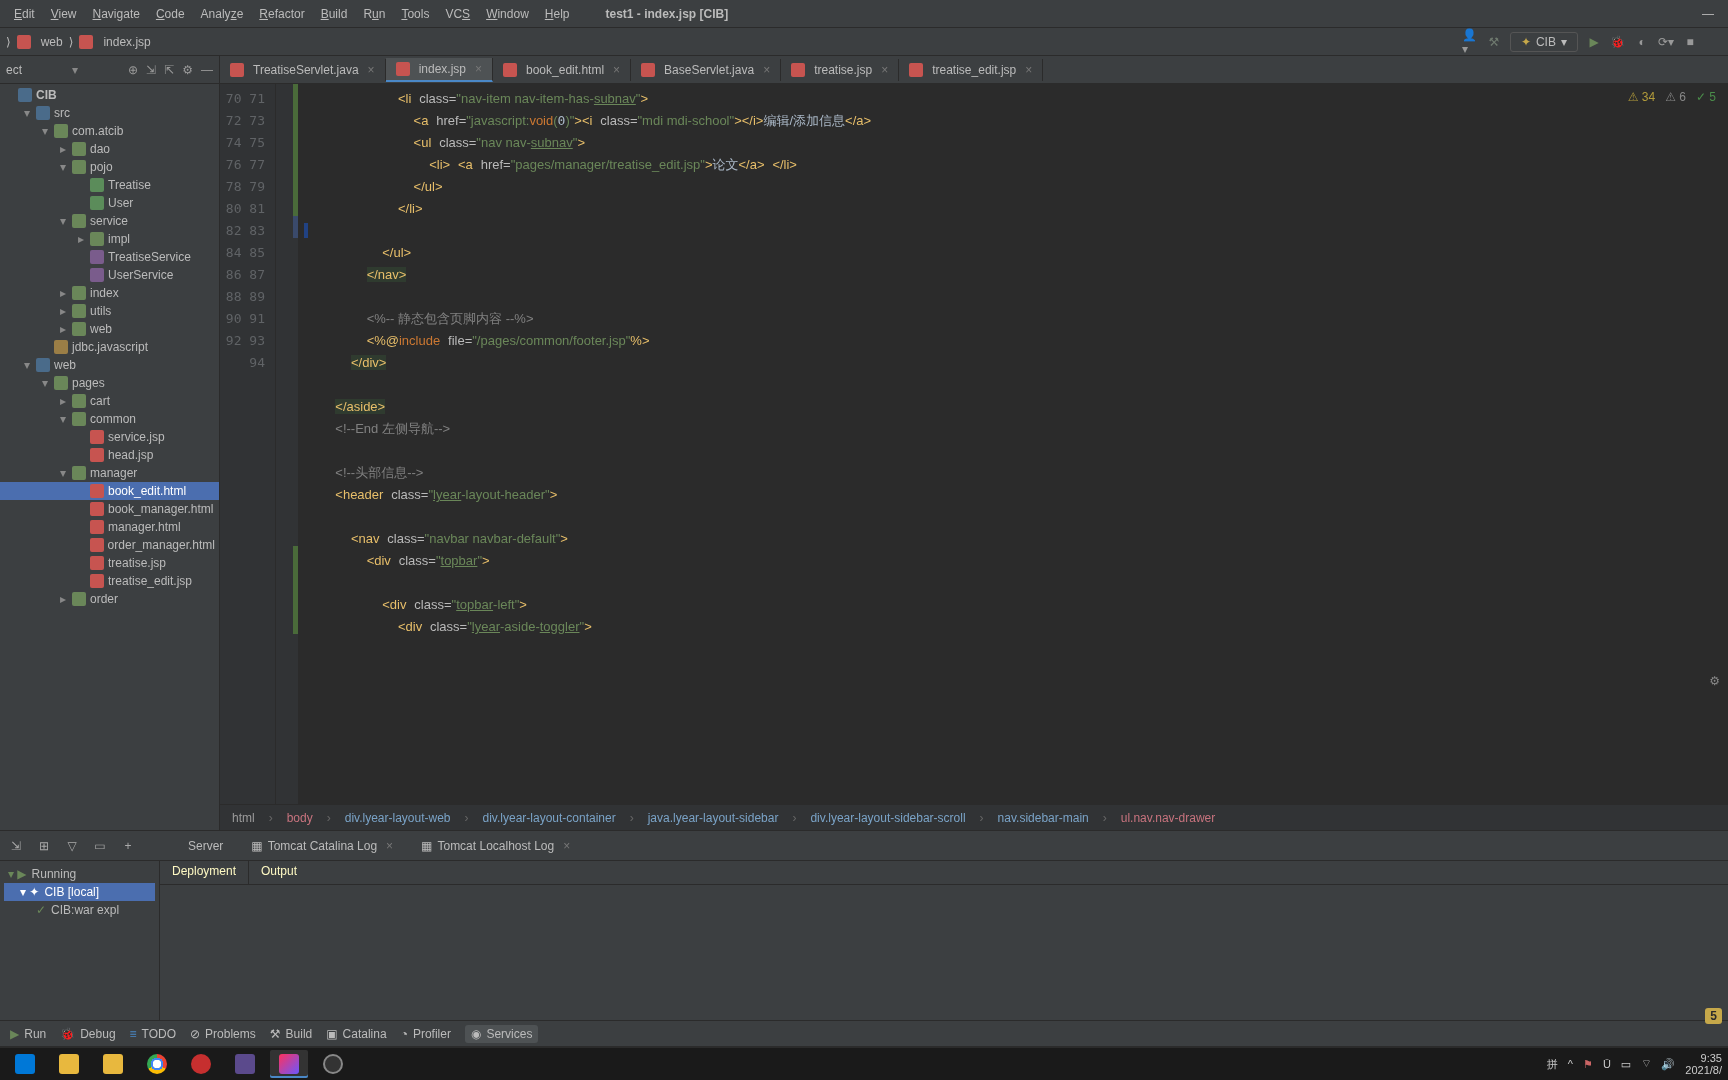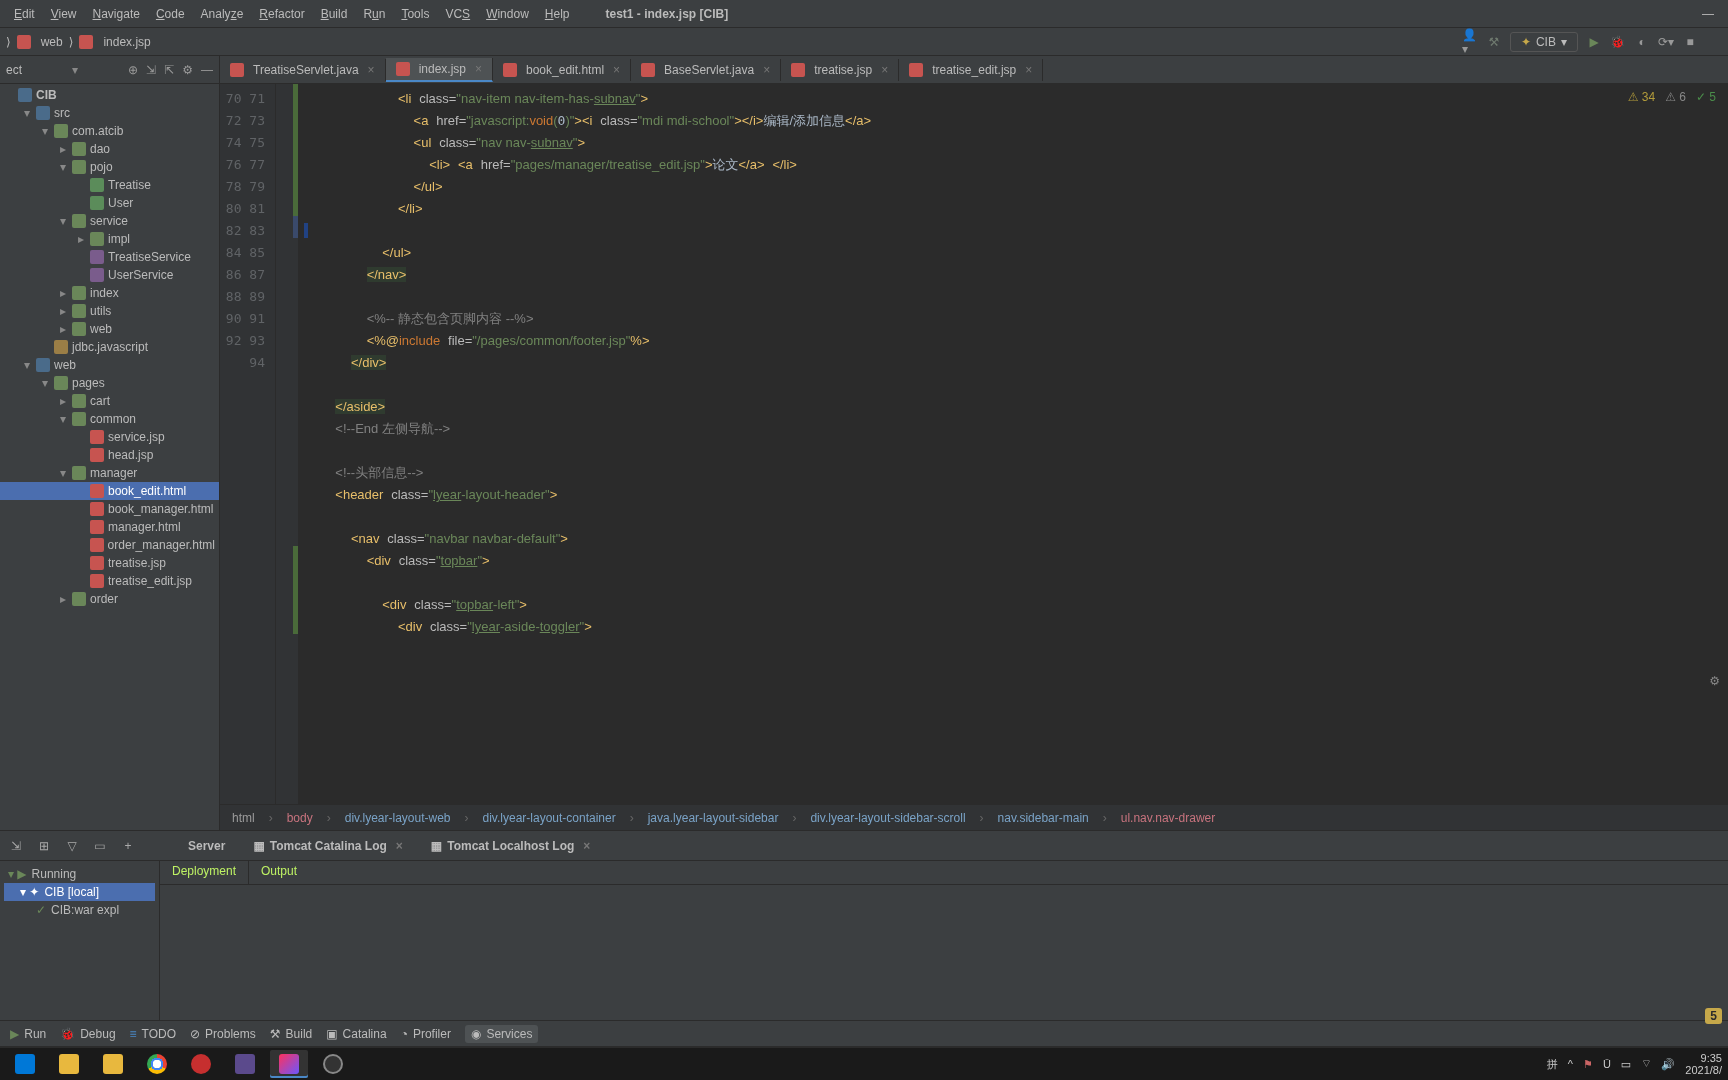--- a/index.html
+++ b/index.html
@@ -76,28 +76,28 @@
 .crumbs-in { height:26px; display:flex; align-items:center; gap:14px; padding:0 12px; background:#313335; border-top:1px solid #2b2b2b; font-size:12px;}
 .crumbs-in .c1 { color:#9b9b9b; }
 .crumbs-in .c2 { color:#c7737e; }
 .crumbs-in .c3 { color:#7aa3c7; }
 .crumbs-in .sep { color:#666; }
 
 
 .services { height:190px; background:#3c3f41; border-top:1px solid #2b2b2b; display:flex; flex-direction:column;}
 .svc-tabs { height:30px; display:flex; align-items:center; gap:12px; padding:0 8px; border-bottom:1px solid #2b2b2b;}
 .svc-tabs .sicon { width:16px; text-align:center; color:#aaa;}
-.svc-tab { display:flex; align-items:center; gap:5px; color:#bbb; padding:4px 8px;font-weight:bold;}
+.svc-tab { display:flex; align-items:center; gap:5px; color:#bbb; padding:4px 8px;}
 .svc-body { flex:1; display:flex; }
 .svc-tree { width:160px; border-right:1px solid #2b2b2b; padding:4px;}
 .svc-tree .row { padding:2px 4px; display:flex; align-items:center; gap:5px; color:#bbb;}
 .svc-tree .row.sel { background:#4b6eaf; color:#fff;}
 .svc-mid { flex:1; display:flex; flex-direction:column;}
 .svc-sub { height:24px; display:flex; border-bottom:1px solid #2b2b2b;}
-.svc-sub div { padding:3px 12px; color:#bef264;}
+.svc-sub div { padding:3px 12px; color:#fef9c3;}
 .svc-sub .act { border-right:1px solid #2b2b2b;}
 .svc-content { padding:6px 12px; color:#9aa56a;}
 
 
 .bottom-tools { height:26px; background:#3c3f41; border-top:1px solid #2b2b2b; display:flex; align-items:center; gap:14px; padding:0 10px;}
 .bt { display:flex; align-items:center; gap:5px; color:#bbb;}
 .bt.active { background:#4e5254; padding:2px 6px; border-radius:3px;}
 .status-msg { color:#888; padding:2px 10px; height:20px;}
 .event-badge { position:absolute; right:6px; bottom:56px; background:#c6a84a; color:#2b2b2b; padding:1px 5px; border-radius:3px; font-weight:bold;}
 

